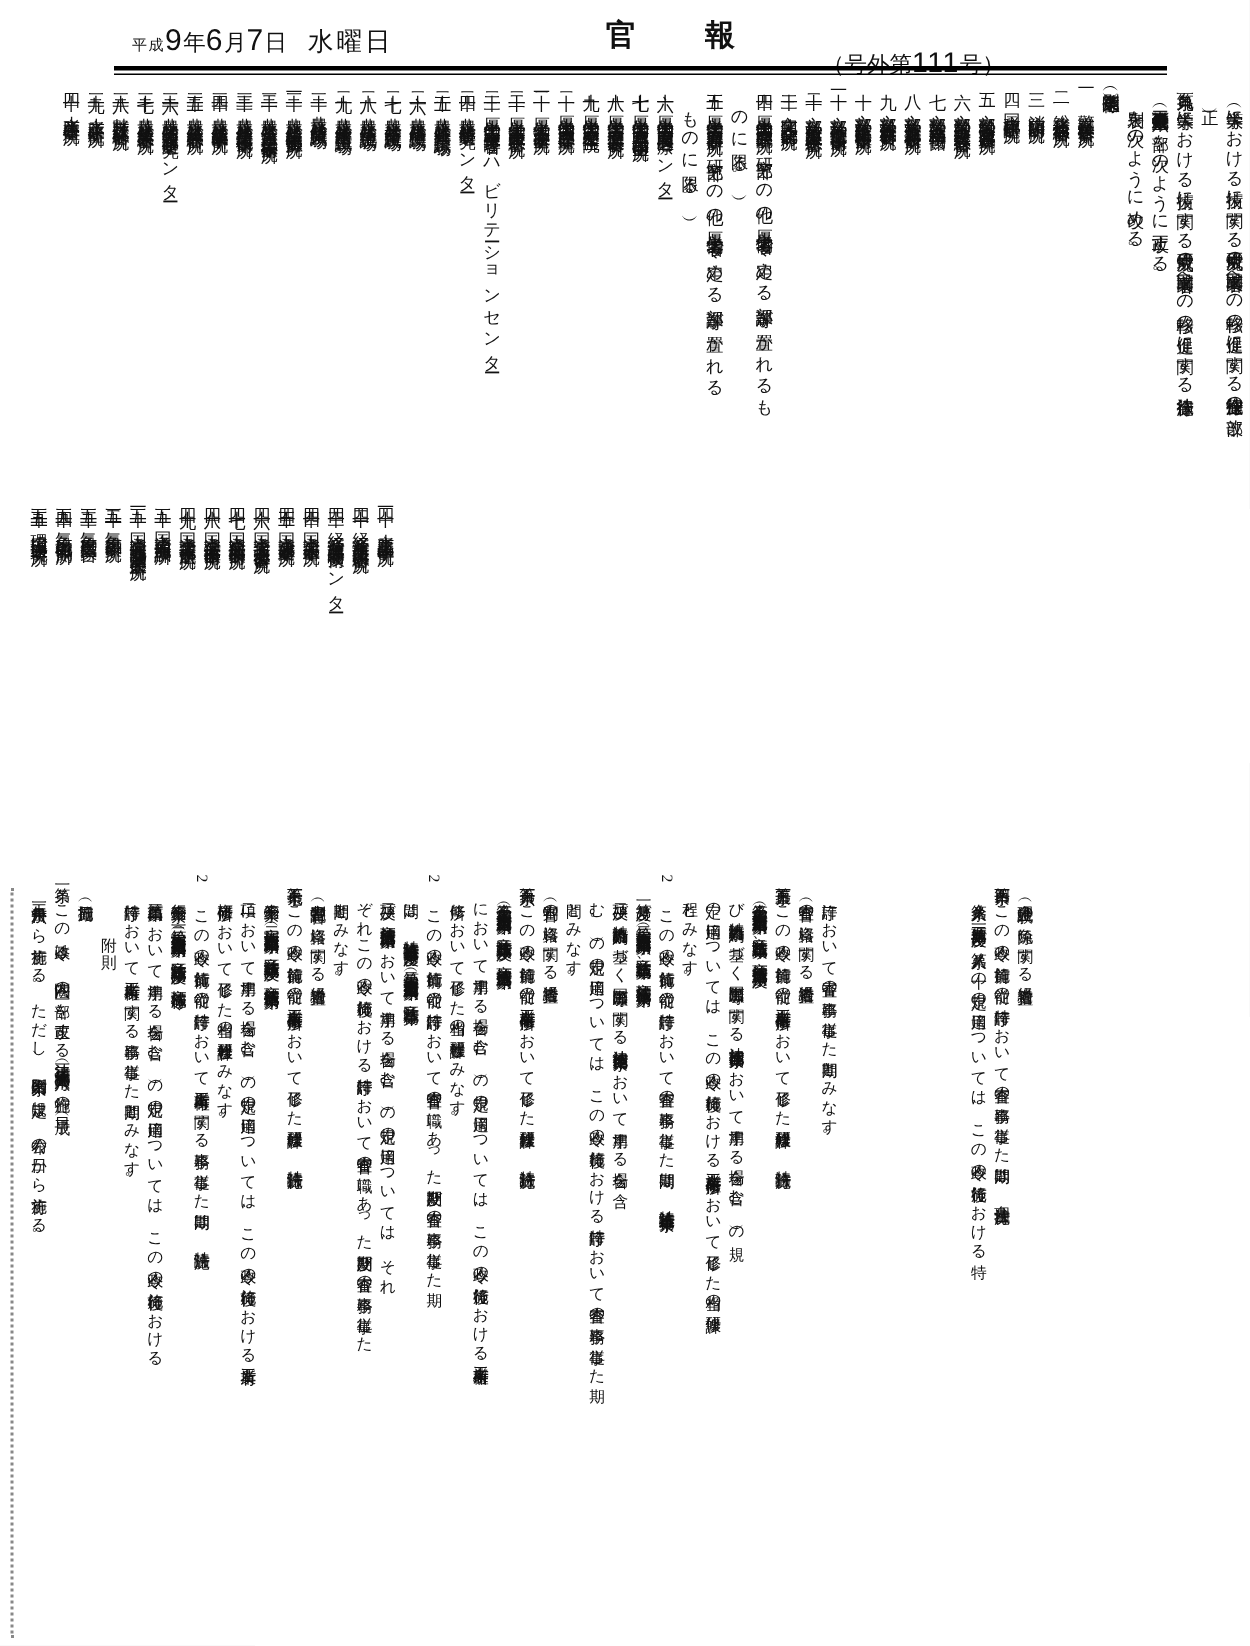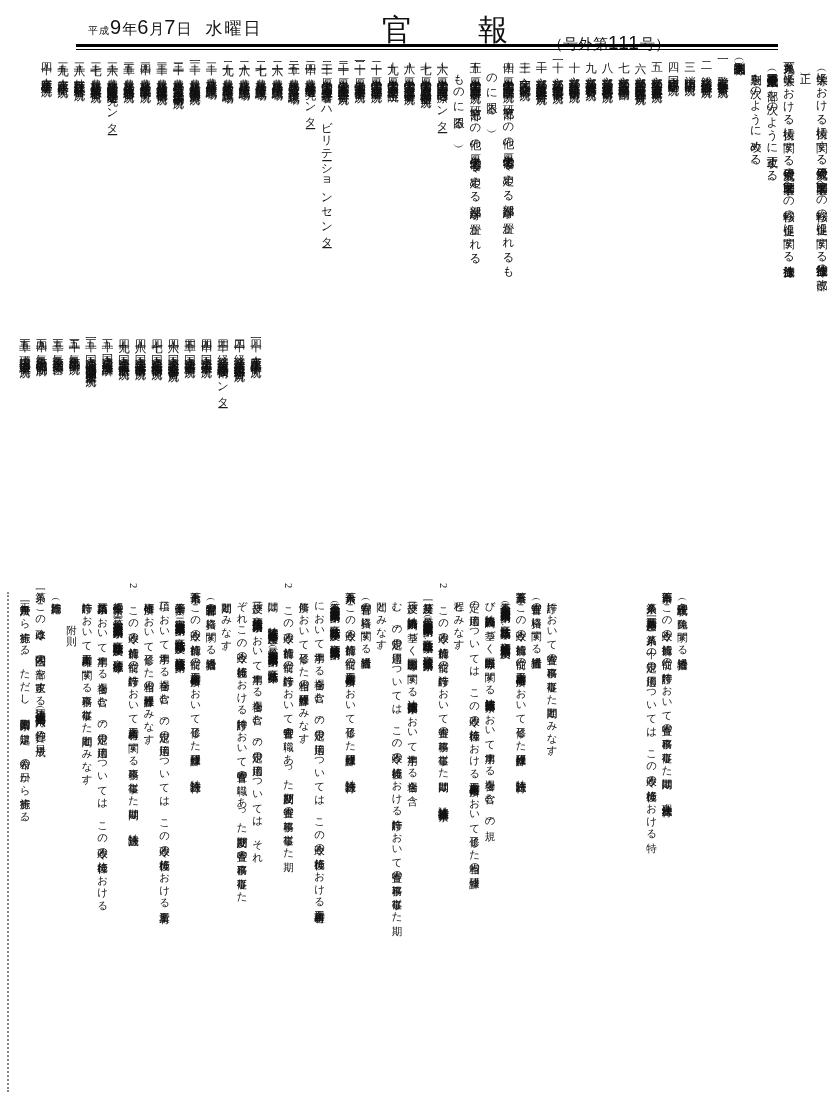--- a/index.html
+++ b/index.html
@@ -12,21 +12,21 @@
     font-family:"Liberation Serif","DejaVu Serif",serif;
     color:#111;
   }
   
   .hdr{position:absolute;top:8px;left:0;right:0;height:36px;}
   .hdr-left{position:absolute;left:88px;top:8px;white-space:nowrap;}
   .hdr-left .era{font-size:10px;letter-spacing:1px;}
   .hdr-left .num{font-size:20px;font-family:"Liberation Sans","DejaVu Sans",sans-serif;letter-spacing:1px;}
   .hdr-left .unit{font-size:15px;}
   .hdr-left .wd{font-size:17px;margin-left:14px;letter-spacing:2px;}
-  .hdr-title{position:absolute;left:382px;top:2px;font-size:30px;letter-spacing:2px;white-space:pre;}
+  .hdr-title{position:absolute;left:404px;top:2px;font-size:20px;letter-spacing:2px;white-space:pre;font-weight:bold;}
   .hdr-issue{position:absolute;left:548px;top:8px;white-space:nowrap;margin-top:16px;}
   .hdr-issue .pf,.hdr-issue .sf{font-size:15px;}
   .hdr-issue .inum{font-size:19px;font-family:"Liberation Sans","DejaVu Sans",sans-serif;letter-spacing:1px;}
   .rule-thick{position:absolute;top:44px;left:76px;width:702px;height:3px;background:#000;}
   .rule-thin{position:absolute;top:49px;left:76px;width:702px;height:1px;background:#000;}
   
   .vflow{writing-mode:vertical-rl;text-orientation:mixed;}
   .vcol{white-space:pre;}
   .sec-top{position:absolute;top:53px;right:3px;left:30px;height:540px;}
   .sec-top .vcol{font-size:11.5px;line-height:16.5px;letter-spacing:1.2px;}

